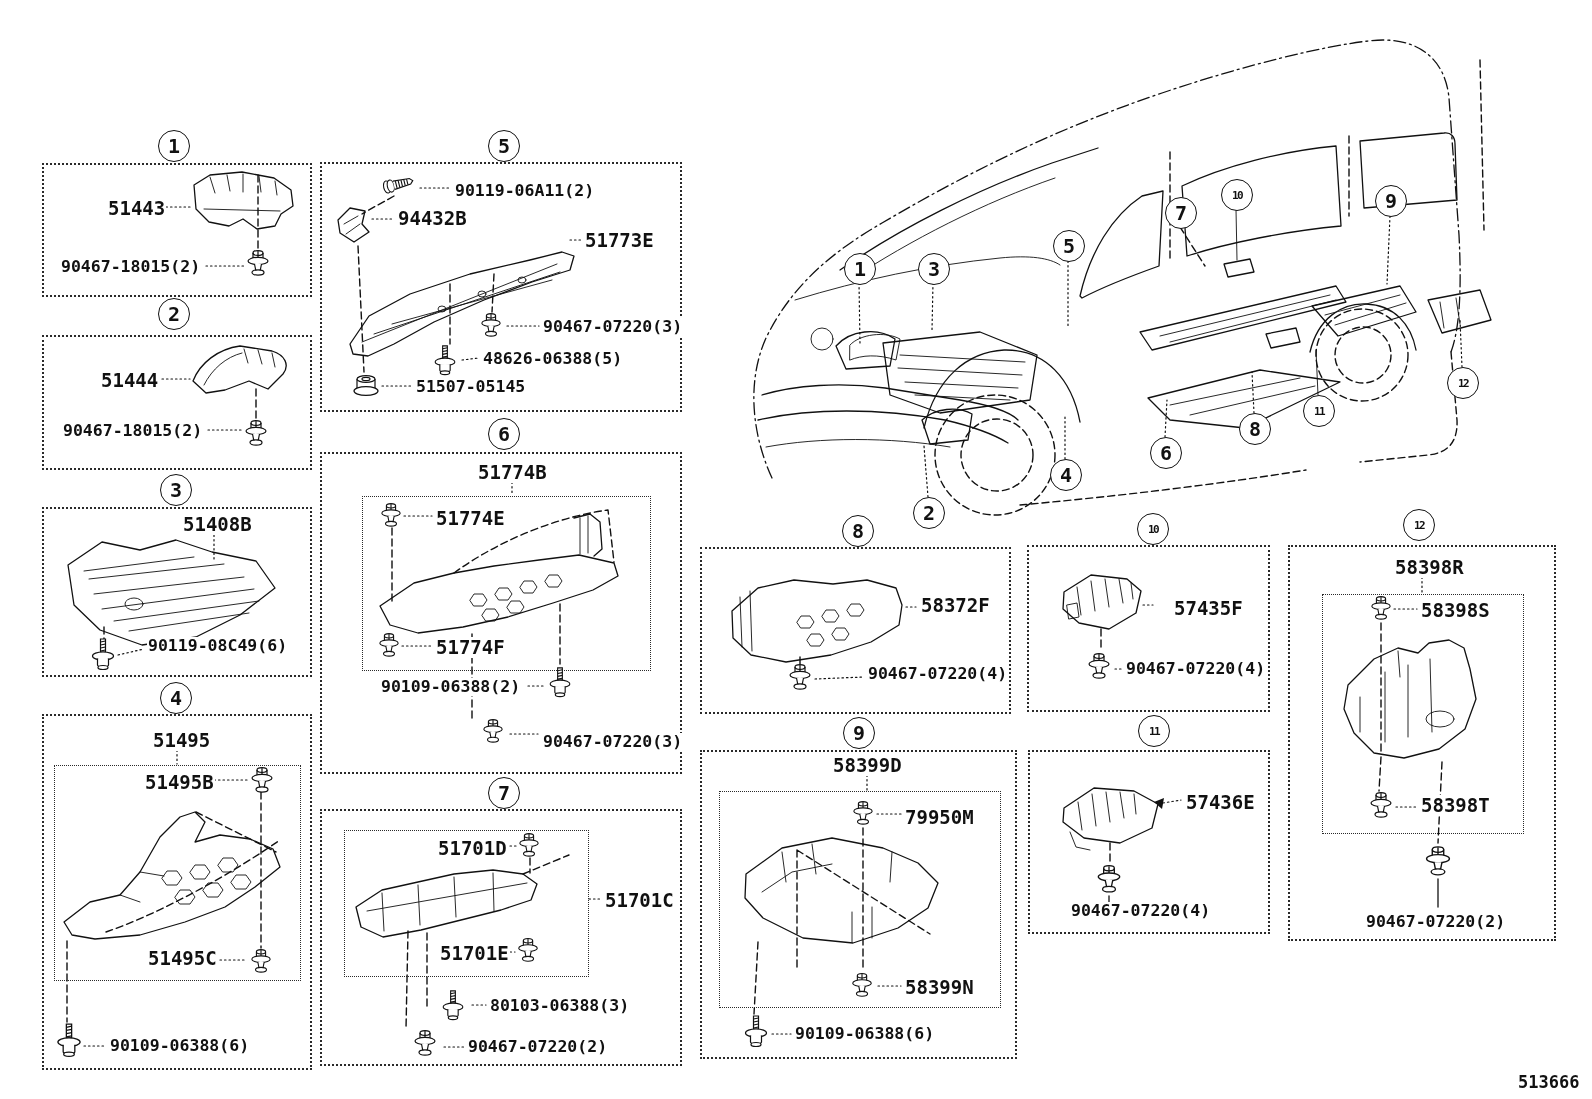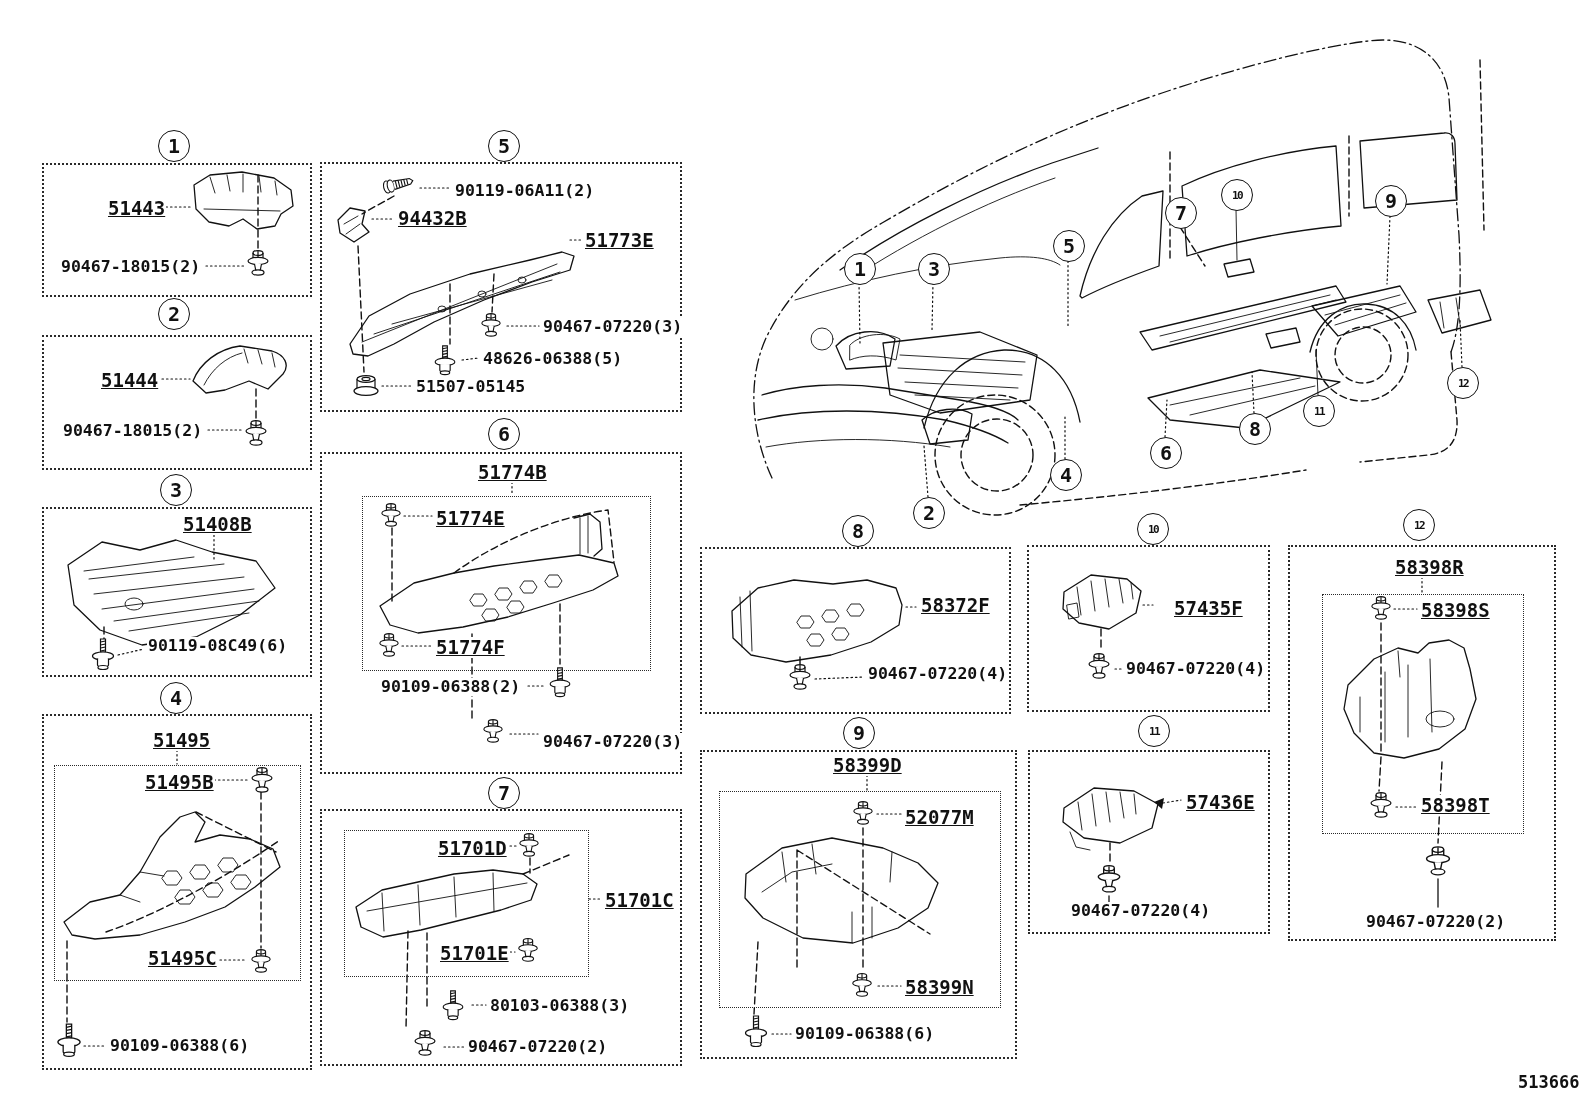--- a/index.html
+++ b/index.html
@@ -13,21 +13,21 @@
   .callout{
     position:absolute;width:30px;height:30px;border:1.8px solid #111;border-radius:50%;
     display:flex;align-items:center;justify-content:center;background:#fff;
     font-weight:bold;font-size:20px;line-height:1;z-index:5;
   }
   .callout.two{font-size:11px;letter-spacing:-1.5px;}
   .lbl{
     position:absolute;font-weight:bold;font-size:16.5px;line-height:1.1;
     white-space:nowrap;z-index:4;background:#fff;padding:0 1px;
   }
-  .lbl.big{font-size:19px;text-decoration:underline;}
+  .lbl.big{font-size:19px;}
   .docnum{position:absolute;font-weight:bold;font-size:17px;}
   svg.ov{position:absolute;left:0;top:0;z-index:1;}
   .ln{fill:none;stroke:#111;stroke-width:1.3;stroke-linejoin:round;stroke-linecap:round;}
   .thin{stroke-width:0.9;}
   .dot{stroke-dasharray:1.5 3;stroke-width:1.2;}
   .dsh{stroke-dasharray:7 4;stroke-width:1.4;}
   .dashdot{stroke-dasharray:12 4 2 4;}
   .sym{stroke:#111;stroke-width:1.2;fill:#fff;}
 </style>
 </head>
@@ -286,21 +286,21 @@
       <path class="ln dot" d="M165,23 L165,38 M175,62 L199,62 M176,234 L199,234 M70,282 L89,282"></path>
       <path class="ln dsh" d="M161,76 L161,218 M95,98 L95,215 M95,98 L228,182 M56,190 L52,262"></path>
     </g>
     <g>
       <use href="#sym-clip" x="150" y="48" width="22" height="26"></use>
       <use href="#sym-clip" x="148" y="220" width="24" height="26"></use>
       <use href="#sym-bolt" x="42" y="262" width="24" height="34"></use>
     </g>
   </svg>
   <div class="lbl big" style="left:130px;top:3px">58399D</div>
-  <div class="lbl big" style="left:202px;top:55px">52077M</div>
+  <div class="lbl big" style="left:202px;top:55px">79950M</div>
   <div class="lbl big" style="left:202px;top:225px">58399N</div>
   <div class="lbl" style="left:92px;top:273px">90109-06388(6)</div>
 </div>
 
 <div class="callout two" style="left:1137px;top:513px">
     <span>10</span>
   </div>
 <div class="panel" style="left:1027px;top:545px;width:239px;height:163px">
   <svg class="ov" width="239" height="163">
     <g>

